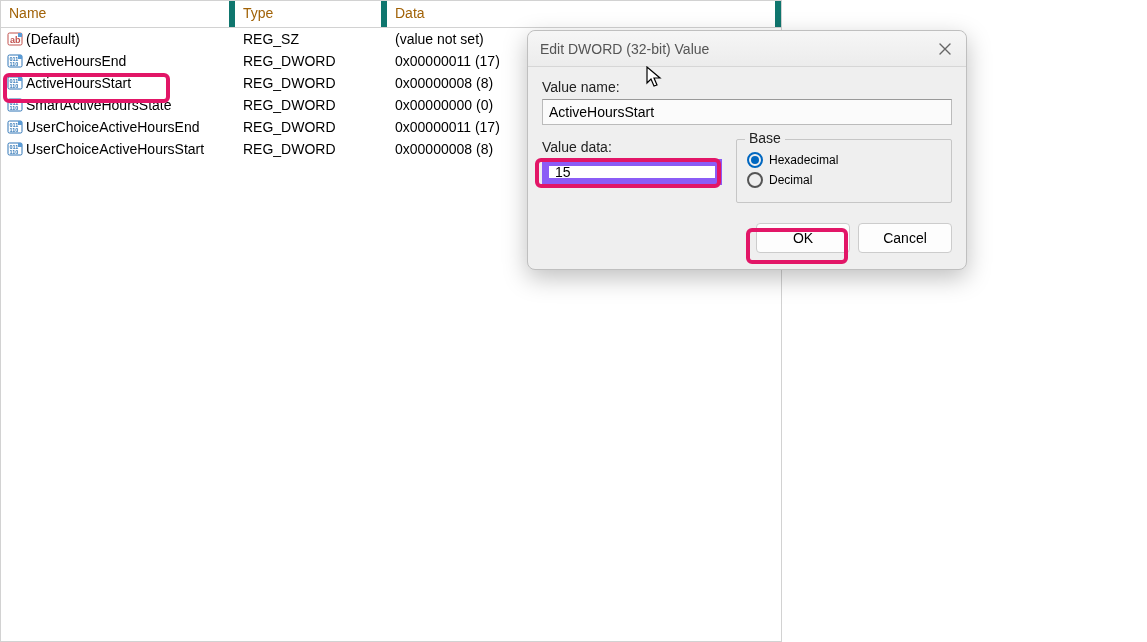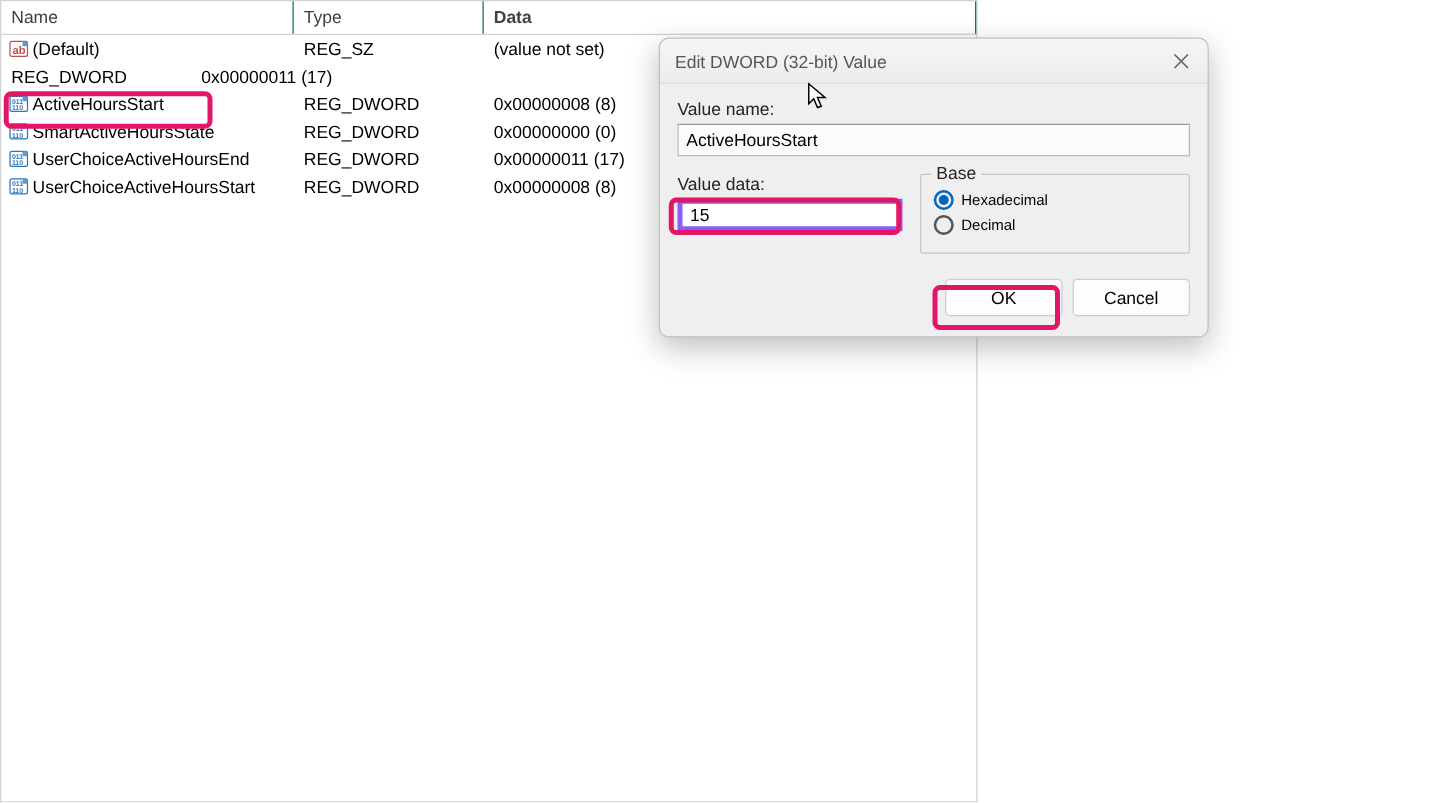--- a/index.html
+++ b/index.html
@@ -1,42 +1,42 @@
 <!DOCTYPE html>
 <html><head>
 <meta charset="utf-8">
 <style>
   * { box-sizing: border-box; margin: 0; padding: 0; font-family: "Segoe UI", Tahoma, sans-serif; }
   body { width: 1147px; height: 642px; background: #fff; position: relative; font-size: 14px; color: #000; overflow: hidden; }
   .reg-table { width: 782px; height: 100%; border: 1px solid #d2d2d2; border-top: none; }
   .reg-header { display: flex; height: 28px; border-top: 1px solid #d2d2d2; border-bottom: 1px solid #d2d2d2; }
-  .reg-header .col { padding: 4px 8px; color: #404040; border-right: 1px solid #0f766e; }
+  .reg-header .col { padding: 4px 8px; color: #a16207; border-right: 6px solid #0f766e; }
   .col-name { width: 234px; }
   .col-type { width: 152px; }
-  .col-data { flex: 1; font-weight: bold; }
+  .col-data { flex: 1; }
   .reg-body { }
   .reg-row { display: flex; height: 22px; align-items: center; }
   .reg-row .cell { padding: 0 0 0 6px; }
   .reg-row .cell-name { width: 234px; display: flex; align-items: center; gap: 3px; }
   .reg-row .cell-type { width: 152px; padding-left:8px; }
   .reg-row .cell-data { flex: 1; padding-left:8px; }
   .reg-icon { width: 16px; height: 16px; display: inline-flex; align-items: center; justify-content: center; }
   .reg-icon svg { width: 16px; height: 16px; }
   .hl-box { position: absolute; border: 4px solid #e21667; border-radius: 6px; pointer-events: none; z-index: 30; }
 
   .dialog { position: absolute; left: 527px; top: 30px; width: 440px; background: #efefef; border: 1px solid #bfbfbf; border-radius: 8px; box-shadow: 0 8px 24px rgba(0,0,0,0.25); z-index: 20; }
   .dlg-titlebar { display: flex; align-items: center; justify-content: space-between; height: 36px; padding: 0 12px; border-top-left-radius:8px; border-top-right-radius:8px; background: linear-gradient(#f6f6f6,#ececec); border-bottom: 1px solid #d6d6d6; }
   .dlg-title { color: #555; font-size: 14px; }
   .dlg-close { width: 18px; height: 18px; color: #666; display:flex; align-items:center; justify-content:center; cursor:pointer; }
   .dlg-body { padding: 12px 14px 8px 14px; }
   .dlg-label { color: #222; font-size: 14px; margin-bottom: 4px; }
   .dlg-input-readonly { width: 100%; height: 26px; border: 1px solid #bbb; border-top-color:#999; background: #fbfbfb; padding: 2px 6px; font-size: 14px; margin-bottom: 14px; }
   .dlg-row { display: flex; gap: 14px; }
   .dlg-valuedata { flex: 0 0 180px; }
-  .dlg-input { width: 100%; height: 26px; border: 4px solid #8b5cf6; background: #fff; padding: 2px 6px; font-size: 14px; }
+  .dlg-input { width: 100%; height: 26px; border: 7px solid #8b5cf6; background: #fff; padding: 2px 6px; font-size: 14px; }
   .dlg-fieldset { flex: 1; border: 1px solid #c6c6c6; border-radius: 2px; padding: 8px 0 10px 10px; position: relative; }
   .dlg-fieldset .legend { position: absolute; top: -10px; left: 8px; background: #efefef; padding: 0 4px; font-size: 14px; color: #222; }
   .radio-row { display: flex; align-items: center; gap: 6px; margin: 4px 0; font-size: 12px; cursor:pointer; }
   .radio-dot { width: 16px; height: 16px; border: 2px solid #0067c0; border-radius: 50%; display: inline-flex; align-items: center; justify-content: center; }
   .radio-dot.unchecked { border-color: #555; }
   .radio-dot .inner { width: 8px; height: 8px; border-radius: 50%; background: #0067c0; }
   .dlg-buttons { display: flex; justify-content: flex-end; gap: 8px; padding: 12px 14px 16px 14px; }
   .dlg-btn { width: 94px; height: 30px; background: #fdfdfd; border: 1px solid #ccc; border-radius: 4px; font-size: 14px; cursor:pointer; display:flex; align-items:center; justify-content:center; }
   .cursor-arrow { position:absolute; z-index:40; pointer-events:none; }
 </style>
@@ -58,20 +58,31 @@
               <text x="3" y="12" font-size="9" font-weight="700" fill="#c0504d">ab</text>
               <rect x="11" y="2" width="4" height="4" fill="#5b9bd5"></rect>
             </svg>
           </span>
           <span>(Default)</span>
         </div>
         <div class="cell cell-type">REG_SZ</div>
         <div class="cell cell-data">(value not set)</div>
       </div>
       <div class="reg-row">
+        <div class="cell cell-name">
+          <span class="reg-icon">
+            <svg viewBox="0 0 16 16">
+              <rect x="1" y="2" width="14" height="12" rx="1.5" fill="#fff" stroke="#2e75b6"></rect>
+              <text x="2.5" y="8" font-size="5.5" font-weight="700" fill="#2e75b6">011</text>
+              <text x="2.5" y="13" font-size="5.5" font-weight="700" fill="#2e75b6">110</text>
+              <rect x="11" y="2" width="4" height="4" fill="#5b9bd5"></rect>
+            </svg>
+          </span>
+          <span>ActiveHoursEnd</span>
+        </div>
         <div class="cell cell-type">REG_DWORD</div>
         <div class="cell cell-data">0x00000011 (17)</div>
       </div>
       <div class="reg-row">
         <div class="cell cell-name">
           <span class="reg-icon">
             <svg viewBox="0 0 16 16">
               <rect x="1" y="2" width="14" height="12" rx="1.5" fill="#fff" stroke="#2e75b6"></rect>
               <text x="2.5" y="8" font-size="5.5" font-weight="700" fill="#2e75b6">011</text>
               <text x="2.5" y="13" font-size="5.5" font-weight="700" fill="#2e75b6">110</text>

